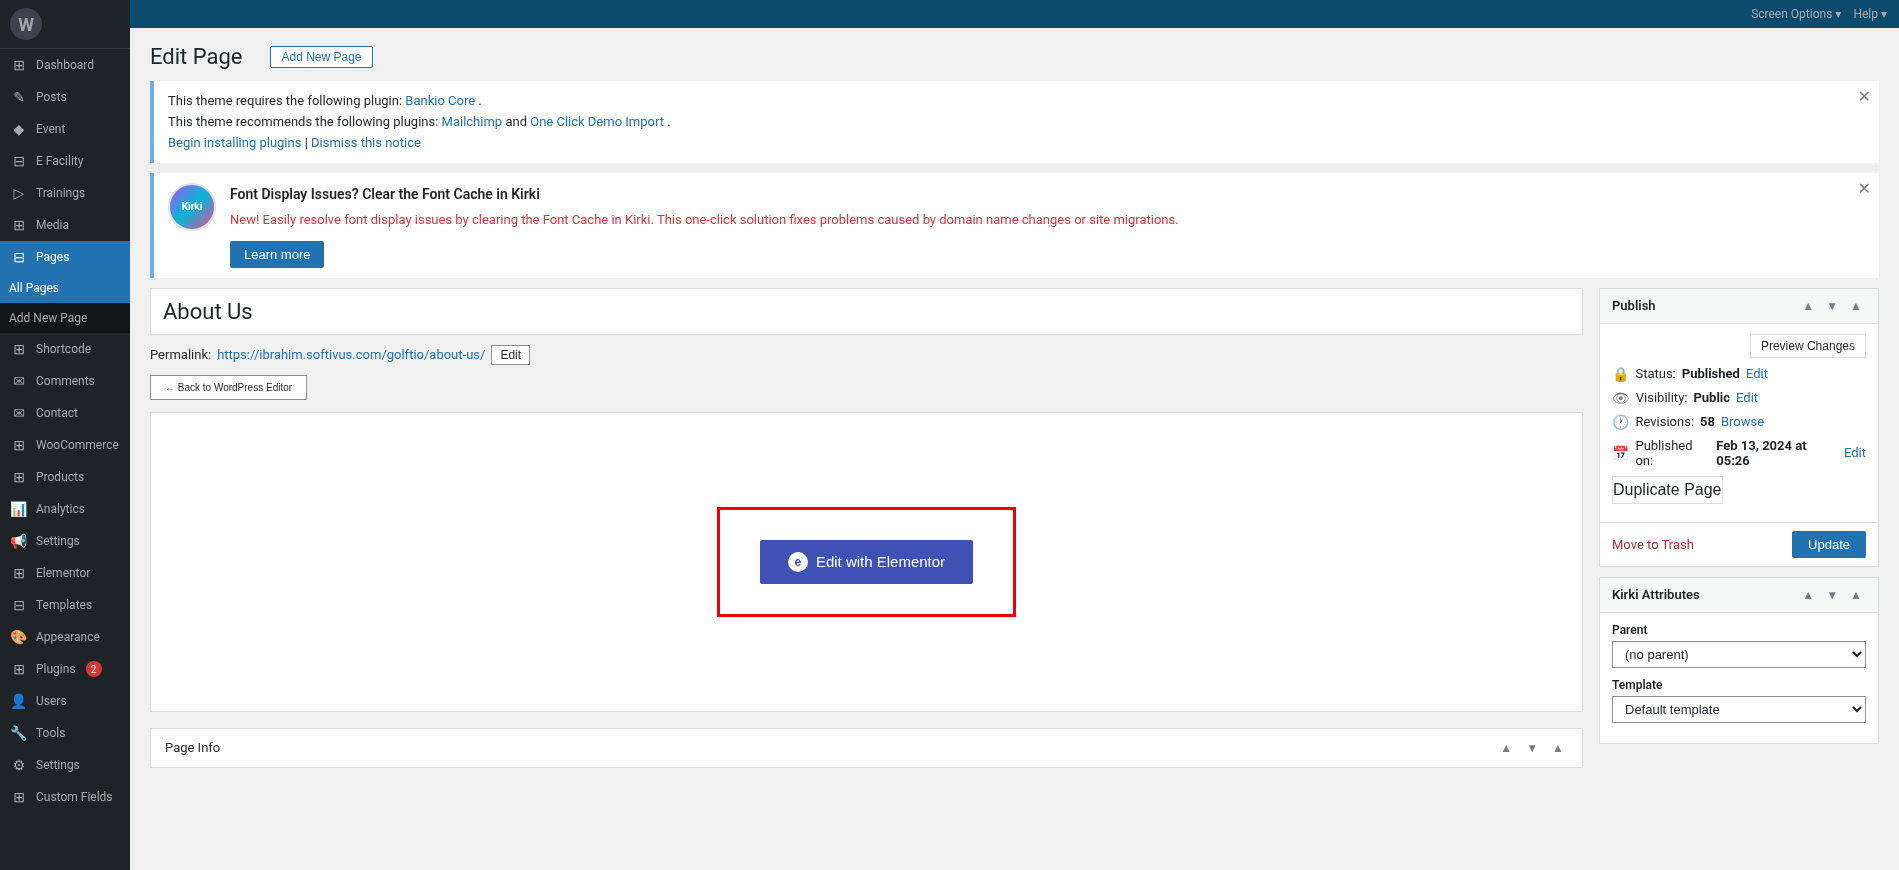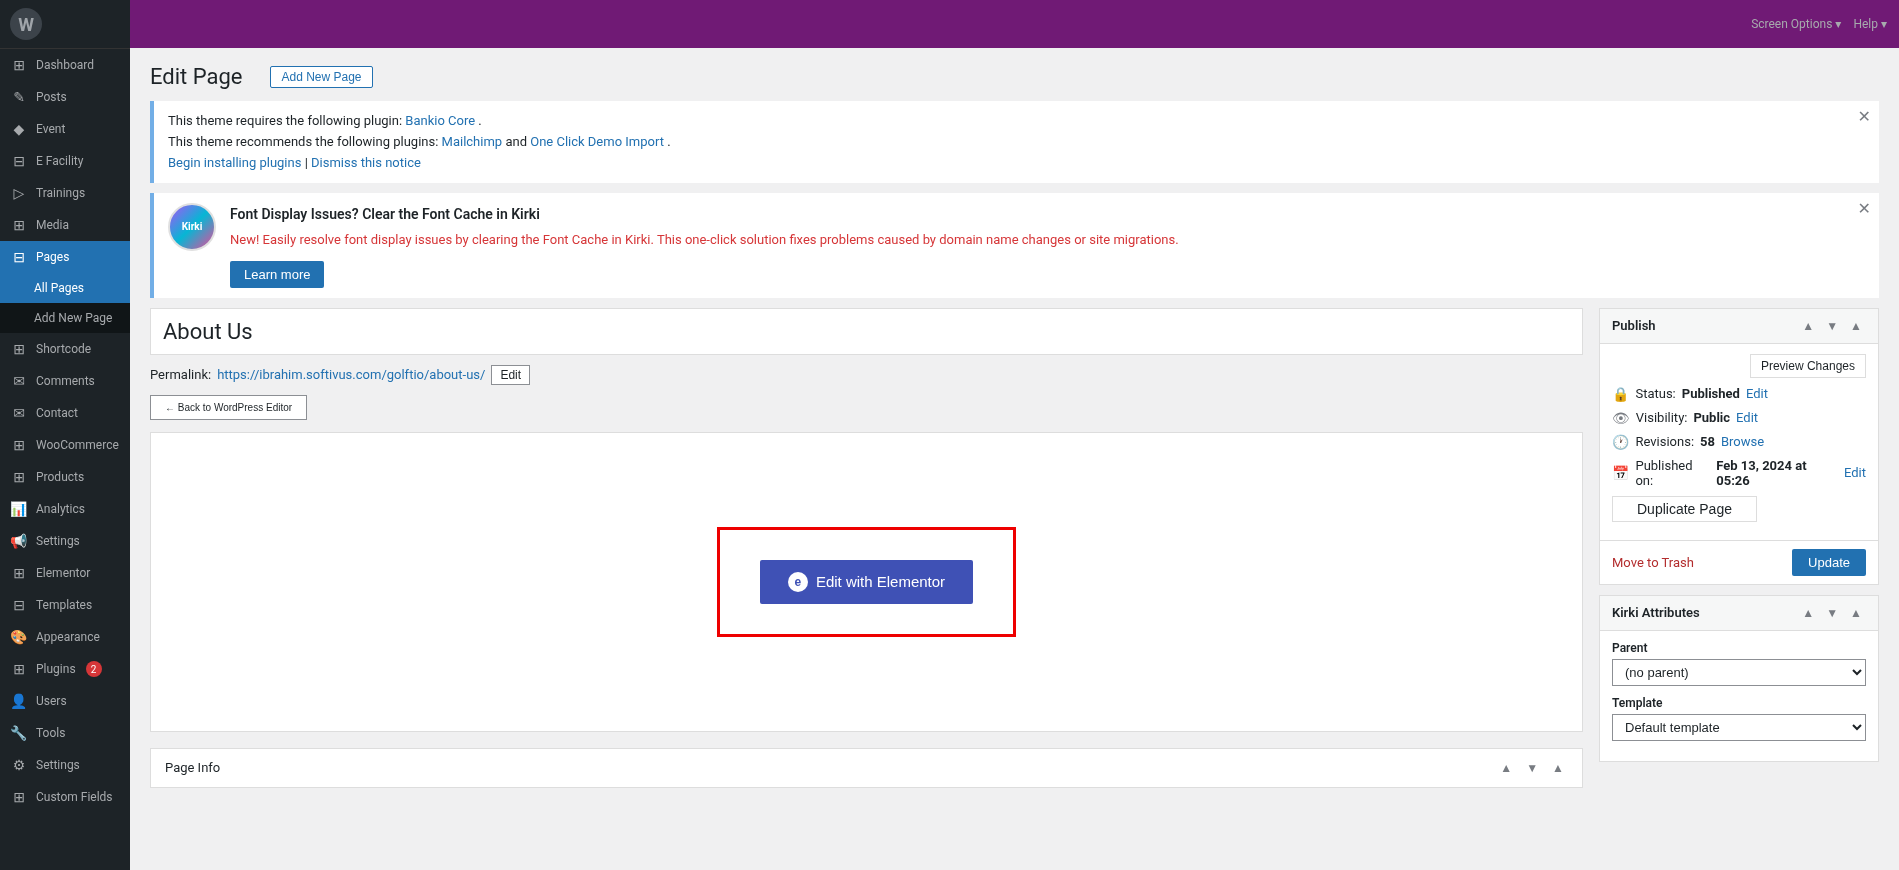--- a/index.html
+++ b/index.html
@@ -41,21 +41,21 @@
       gap: 8px;
       padding: 8px 10px;
       cursor: pointer;
       color: #a7aaad;
       white-space: nowrap;
     }
     .sidebar-item.active { background: #2271b1; color: #fff; }
     .sidebar-item .icon { width: 18px; text-align: center; font-size: 14px; flex-shrink: 0; }
     .sidebar-item .label { font-size: 12px; }
     .sidebar-submenu { background: #101517; }
-    .sidebar-submenu .sidebar-item { padding-left: 34px; font-size: 12px; }
+    .sidebar-submenu .sidebar-item { padding-left: 9px; font-size: 12px; }
     .sidebar-submenu .sidebar-item.active { background: #2271b1; color: #fff; }
     .badge {
       background: #d63638;
       color: #fff;
       border-radius: 50%;
       width: 16px; height: 16px;
       font-size: 10px;
       display: flex; align-items: center; justify-content: center;
       margin-left: 2px;
     }
@@ -63,23 +63,23 @@
     
     #main {
       flex: 1;
       display: flex;
       flex-direction: column;
       overflow: hidden;
     }
 
     
     #topbar {
-      background: #701a75;
+      background: #0c4a6e;
       color: #a7aaad;
-      height: 48px;
+      height: 28px;
       display: flex;
       align-items: center;
       justify-content: flex-end;
       padding: 0 12px;
       gap: 12px;
       font-size: 12px;
       flex-shrink: 0;
     }
     .topbar-btn {
       color: #a7aaad;
@@ -327,23 +327,23 @@
       gap: 6px;
       margin-bottom: 8px;
       font-size: 13px;
     }
     .status-row .icon { color: #787c82; font-size: 14px; }
     .status-row a { color: #2271b1; text-decoration: none; }
 
     .duplicate-page-btn {
       border: 1px solid #ddd;
       background: #fff;
-      padding: 4px 24px;
-      cursor: pointer;
-      font-size: 14px;
+      padding: 4px 0;
+      cursor: pointer;
+      font-size: 16px;
       color: #1d2327;
       margin-bottom: 8px;
     }
 
     .panel-footer {
       display: flex;
       align-items: center;
       justify-content: space-between;
       padding: 8px 12px;
       border-top: 1px solid #ddd;

